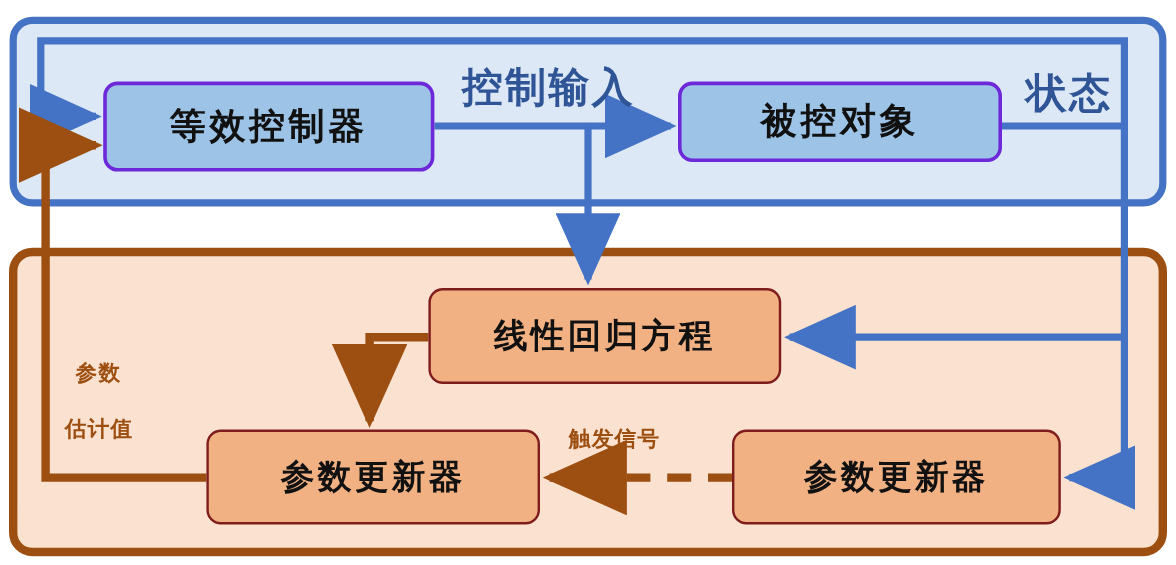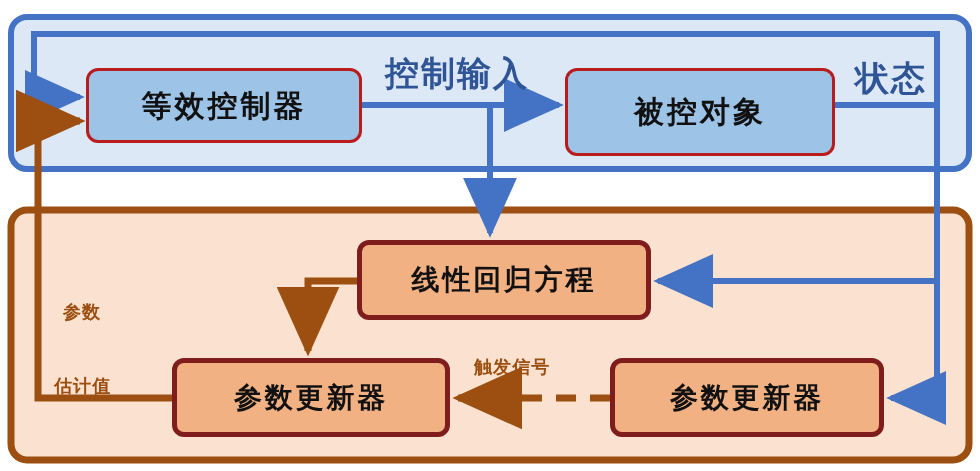--- a/index.html
+++ b/index.html
@@ -2,24 +2,24 @@
 <html><head>
 <meta charset="utf-8">
 <style>
   html,body{margin:0;padding:0;background:#ffffff;}
   body{width:980px;height:471px;font-family:"DejaVu Serif","Liberation Serif",serif;}
   #stage{position:relative;width:980px;height:471px;overflow:hidden;background:#ffffff;}
   #svg{position:absolute;left:0;top:0;width:980px;height:471px;}
   .blk{position:absolute;display:flex;align-items:center;justify-content:center;
        border-radius:12px;box-sizing:border-box;}
   .blk span{white-space:nowrap;letter-spacing:.10em;line-height:1;}
-  .blk-blue{background:#9DC3E6;border:3px solid #b91c1c;}
+  .blk-blue{background:#9DC3E6;border:3px solid #6d28d9;}
   .blk-blue span{color:#111111;font-size:30px;font-weight:700;
        font-family:"DejaVu Serif","Liberation Serif",serif;}
-  .blk-orange{background:#F2B183;border:5px solid #7f1d1d;}
+  .blk-orange{background:#F2B183;border:2px solid #7f1d1d;}
   .blk-orange span{color:#111111;font-size:28px;font-weight:700;
        font-family:"DejaVu Serif","Liberation Serif",serif;}
   .edge-label{position:absolute;white-space:nowrap;line-height:1.08;}
   .lbl-blue{color:#2F5597;font-size:34px;font-weight:700;letter-spacing:.06em;
        font-family:"DejaVu Serif","Liberation Serif",serif;}
   .lbl-brown{color:#9C4F10;font-size:18px;font-weight:700;letter-spacing:.06em;
        font-family:"DejaVu Serif","Liberation Serif",serif;}
 </style>
 </head>
 <body>
@@ -56,21 +56,21 @@
 
     <path d="M610,398 L458,398" fill="none" stroke="#9C4F10" stroke-width="7" stroke-dasharray="20 14" marker-end="url(#arrow-brown)"></path>
 
     <path d="M172,398 L38,398 L38,121 L80,121" fill="none" stroke="#9C4F10" stroke-width="7" marker-end="url(#arrow-brown)"></path>
   </svg>
 
   <div class="blk blk-blue" style="left:86px;top:68px;width:276px;height:75px;">
     <span>等效控制器</span>
   </div>
 
-  <div class="blk blk-blue" style="left:565px;top:68px;width:270px;height:88px;">
+  <div class="blk blk-blue" style="left:565px;top:68px;width:270px;height:67px;">
     <span>被控对象</span>
   </div>
 
   <div class="blk blk-orange" style="left:357px;top:240px;width:294px;height:80px;">
     <span>线性回归方程</span>
   </div>
 
   <div class="blk blk-orange" style="left:172px;top:358px;width:278px;height:79px;">
     <span>参数更新器</span>
   </div>
@@ -80,15 +80,15 @@
   </div>
 
   <div class="edge-label lbl-blue" style="left:385px;top:55px;">控制输入</div>
 
   <div class="edge-label lbl-blue" style="left:855px;top:60px;">状态</div>
 
   <div class="edge-label lbl-brown" style="left:455px;top:357px;margin-left:19px;">触发信号</div>
 
   <div class="edge-label lbl-brown" style="left:63px;top:302px;">参数</div>
 
-  <div class="edge-label lbl-brown" style="left:54px;top:376px;">估计值</div>
+  <div class="edge-label lbl-brown" style="left:54px;top:348px;">估计值</div>
 
 </div>
 
 </body></html>

